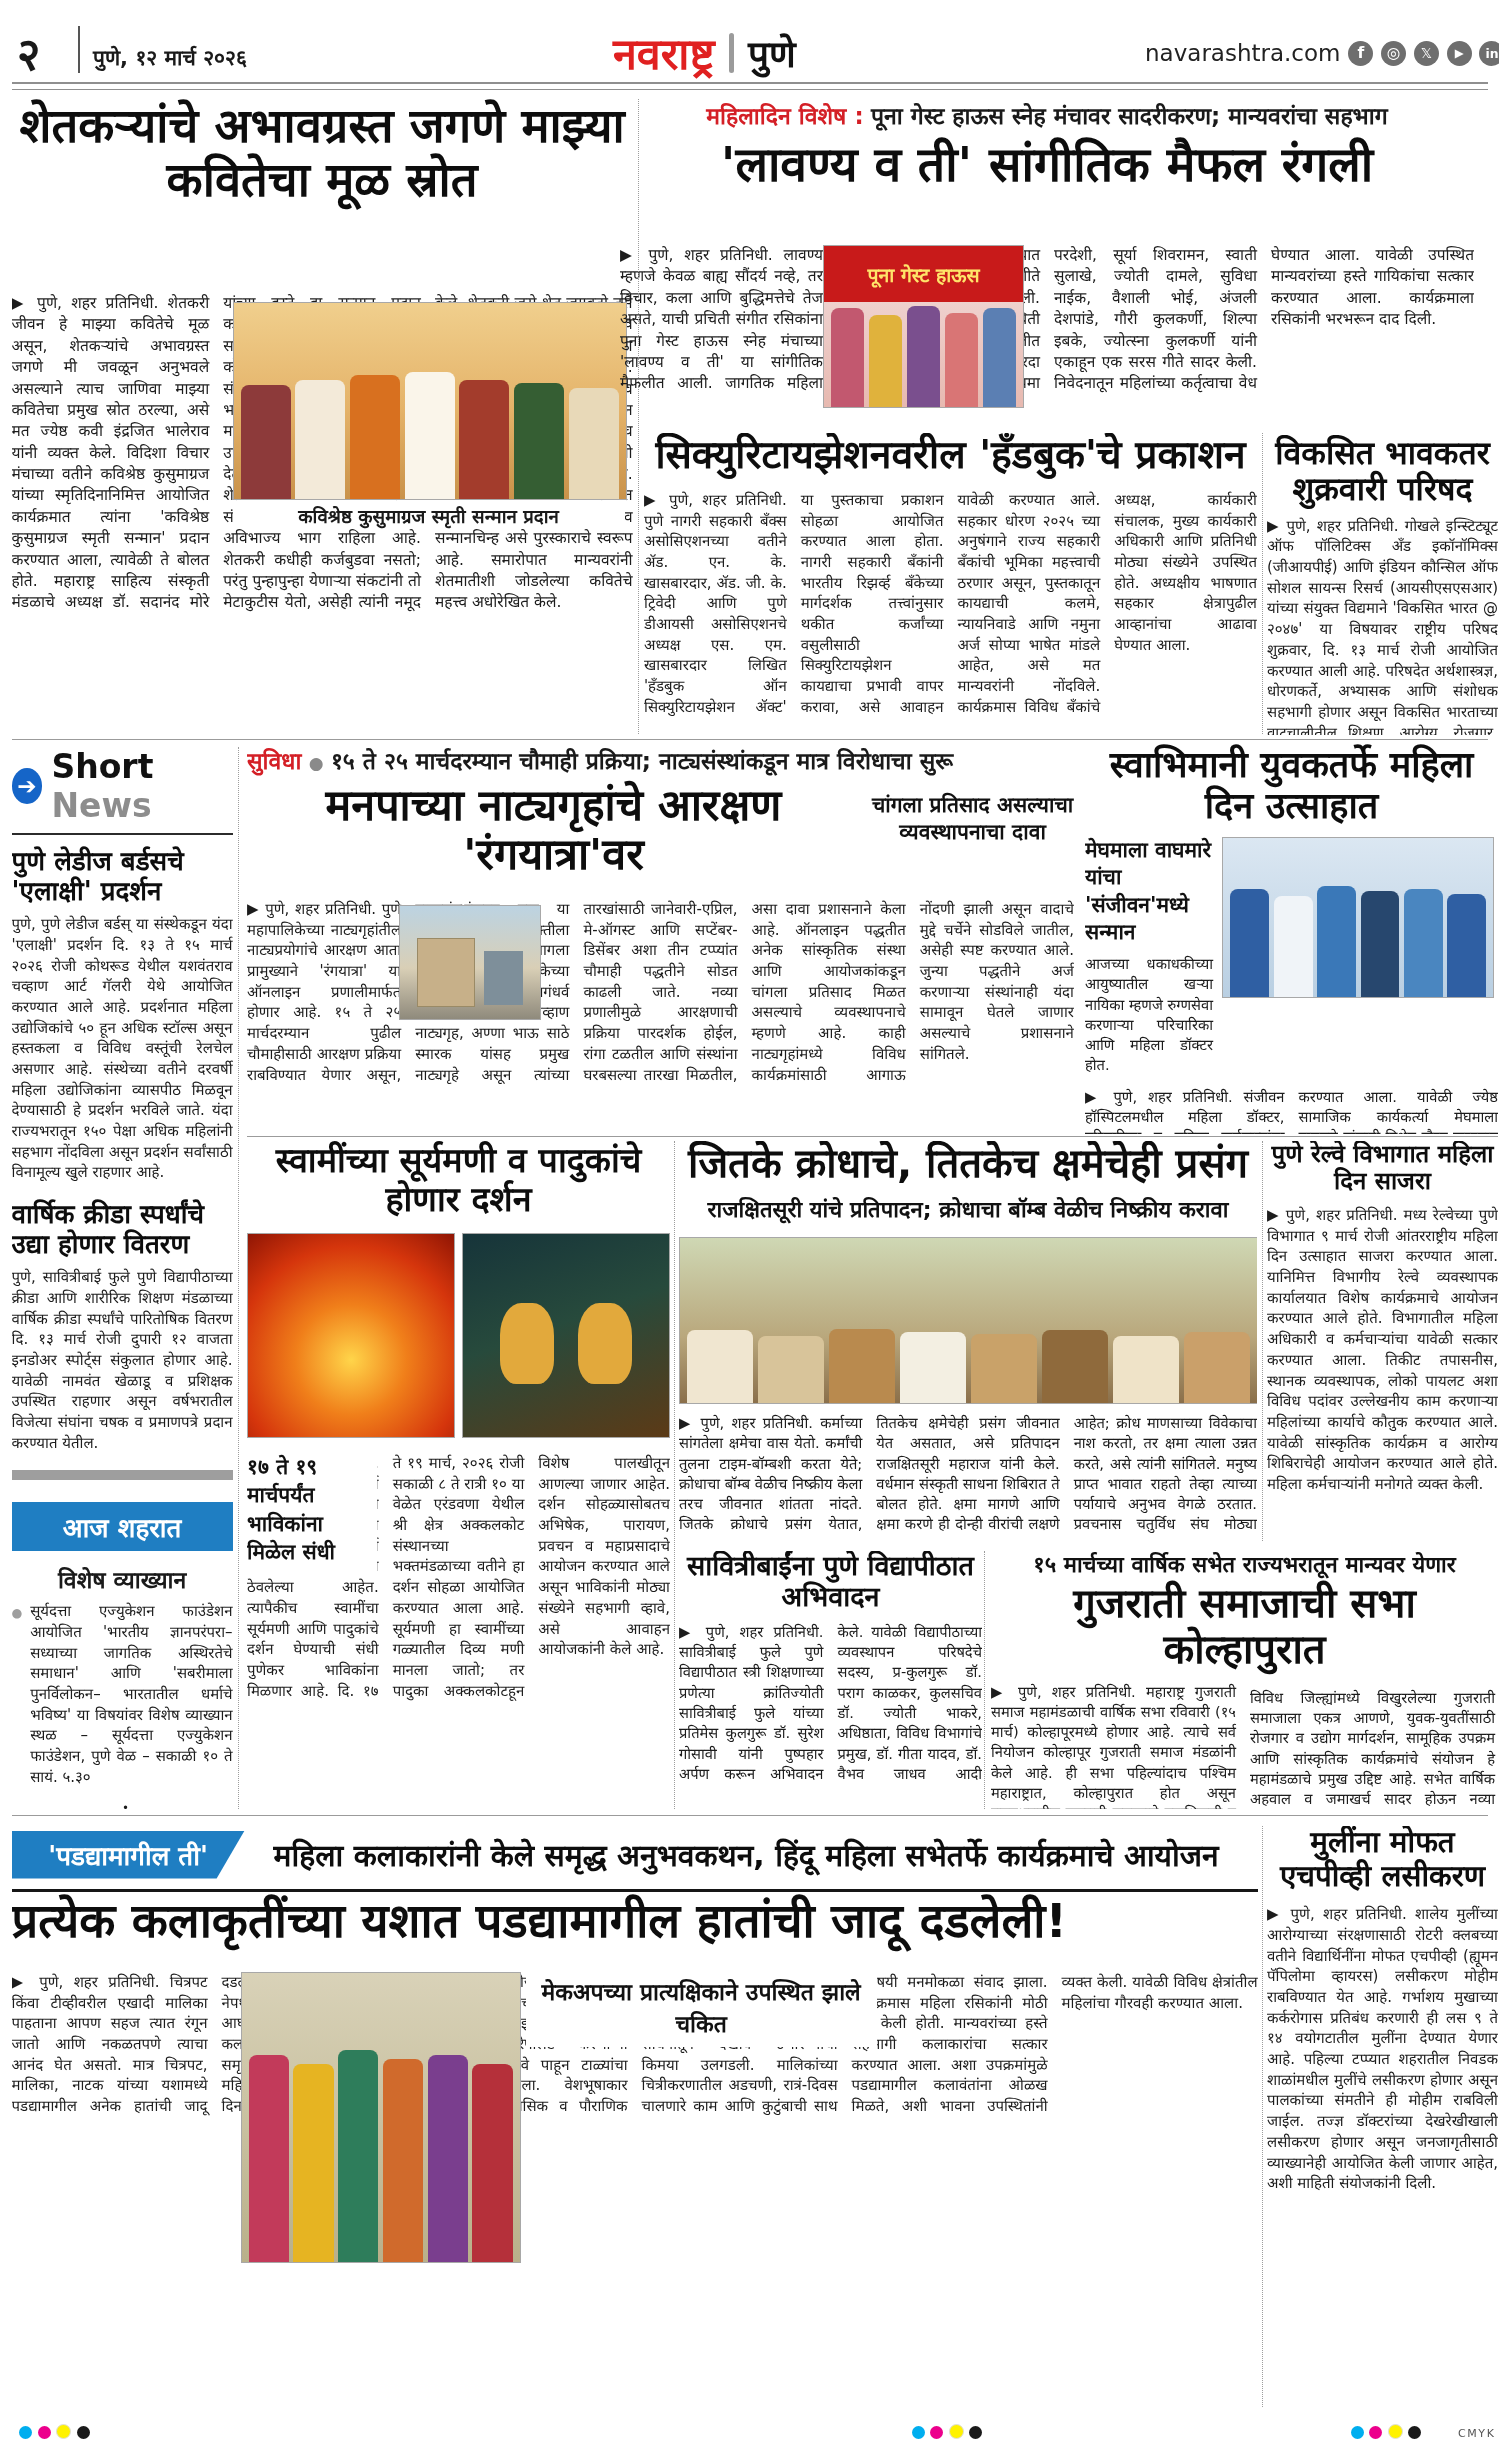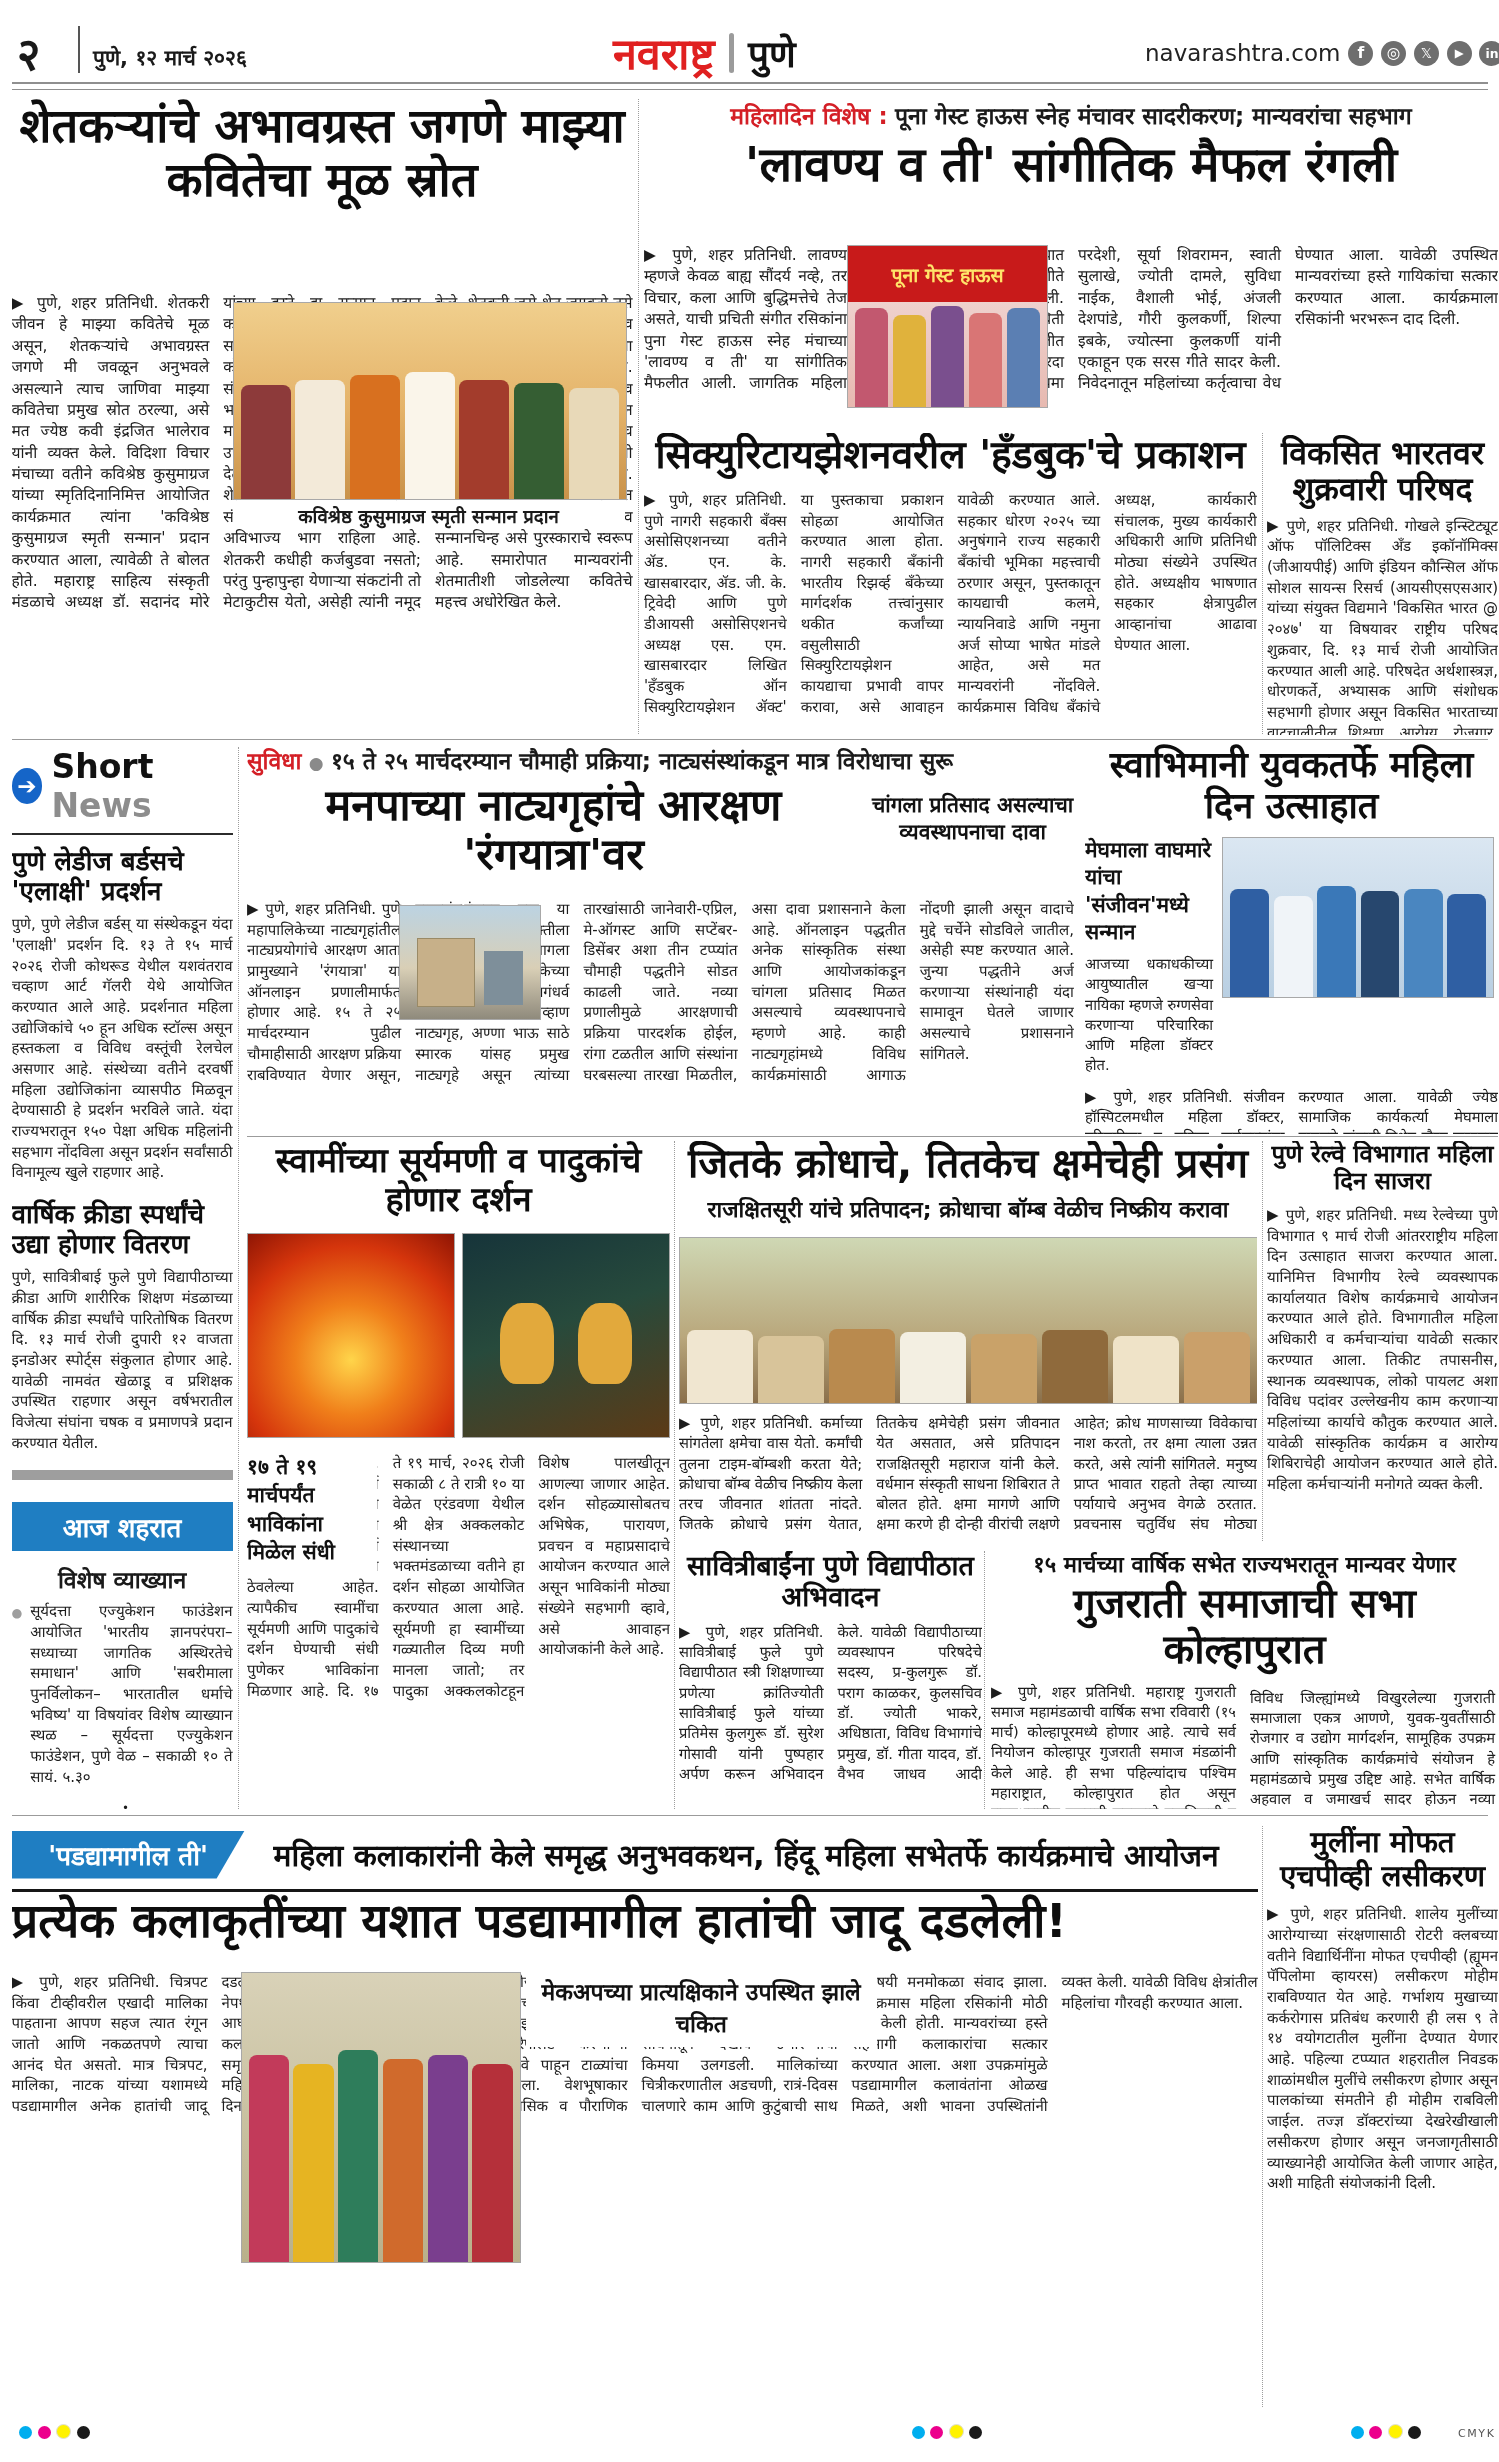--- a/index.html
+++ b/index.html
@@ -71,21 +71,21 @@
           <i style="--c:#d8701f;--h:96%"></i>
           <i style="--c:#faf5ea;--h:98%"></i>
           <i style="--c:#a33c2c;--h:92%"></i>
           <i style="--c:#355e33;--h:90%"></i>
           <i style="--c:#e8d9b8;--h:86%"></i>
         </div>
     </div>
     <div class="cap abs" style="left:221px;top:404px;width:392px;font-size:18.6px;">कविश्रेष्ठ कुसुमाग्रज स्मृती सन्मान प्रदान</div>
   </div>
 
-  <div class="art" style="left:644px;top:99px;width:854px;height:326px;">
+  <div class="art" style="left:620px;top:99px;width:854px;height:326px;">
     <div style="text-align:center;font-size:23px;">
       <span class="kick red">महिलादिन विशेष :</span>
       <span class="kick">पूना गेस्ट हाऊस स्नेह मंचावर सादरीकरण; मान्यवरांचा सहभाग</span>
     </div>
     <div class="hl" style="font-size:48px;margin-top:6.2px;">'लावण्य व ती' सांगीतिक मैफल रंगली</div>
     <div class="body" style="position:absolute;left:0;top:146px;width:854px;height:175px;column-count:4;">▶ पुणे, शहर प्रतिनिधी. लावण्य म्हणजे केवळ बाह्य सौंदर्य नव्हे, तर विचार, कला आणि बुद्धिमत्तेचे तेज असते, याची प्रचिती संगीत रसिकांना पुना गेस्ट हाऊस स्नेह मंचाच्या 'लावण्य व ती' या सांगीतिक मैफलीत आली. जागतिक महिला दिनानिमित्त आयोजित या सोहळ्यात ख्यातनाम गायिकांनी सुरेल गीते सादर करून रसिकांची मने जिंकली. अलकांक्षा माने यांची प्रमुख उपस्थिती लाभली होती. या सांगीतिक मैफलीत वर्षा जपे, मानसी कुलकर्णी, वरदा बडबडे, रत्ना पालवे, डॉ. अनुपमा परदेशी, सूर्या शिवरामन, स्वाती सुलाखे, ज्योती दामले, सुविधा नाईक, वैशाली भोई, अंजली देशपांडे, गौरी कुलकर्णी, शिल्पा इबके, ज्योत्स्ना कुलकर्णी यांनी एकाहून एक सरस गीते सादर केली. निवेदनातून महिलांच्या कर्तृत्वाचा वेध घेण्यात आला. यावेळी उपस्थित मान्यवरांच्या हस्ते गायिकांचा सत्कार करण्यात आला. कार्यक्रमाला रसिकांनी भरभरून दाद दिली.</div>
     <div class="ph" style="left:203px;top:146px;width:199px;height:161px;background:linear-gradient(180deg,#f3dede 0%,#e7b9b0 100%);">
       <div class="banner">पूना गेस्ट हाऊस</div>
       <div class="ppl" style="top:32%;">
           <i style="--c:#c2586f;--h:90%"></i>
@@ -96,21 +96,21 @@
         </div>
     </div>
   </div>
 
   <div class="art" style="left:644px;top:433px;width:613px;height:301px;">
     <div class="hl" style="font-size:39px;">सिक्युरिटायझेशनवरील 'हँडबुक'चे प्रकाशन</div>
     <div class="body" style="margin-top:12.4px;height:233px;column-count:4;font-size:15px;">▶ पुणे, शहर प्रतिनिधी. पुणे नागरी सहकारी बँक्स असोसिएशनच्या वतीने ॲड. एन. के. खासबारदार, ॲड. जी. के. ट्रिवेदी आणि पुणे डीआयसी असोसिएशनचे अध्यक्ष एस. एम. खासबारदार लिखित 'हँडबुक ऑन सिक्युरिटायझेशन ॲक्ट' या पुस्तकाचा प्रकाशन सोहळा आयोजित करण्यात आला होता. नागरी सहकारी बँकांनी भारतीय रिझर्व्ह बँकेच्या मार्गदर्शक तत्त्वांनुसार थकीत कर्जांच्या वसुलीसाठी सिक्युरिटायझेशन कायद्याचा प्रभावी वापर करावा, असे आवाहन यावेळी करण्यात आले. सहकार धोरण २०२५ च्या अनुषंगाने राज्य सहकारी बँकांची भूमिका महत्त्वाची ठरणार असून, पुस्तकातून कायद्याची कलमे, न्यायनिवाडे आणि नमुना अर्ज सोप्या भाषेत मांडले आहेत, असे मत मान्यवरांनी नोंदविले. कार्यक्रमास विविध बँकांचे अध्यक्ष, कार्यकारी संचालक, मुख्य कार्यकारी अधिकारी आणि प्रतिनिधी मोठ्या संख्येने उपस्थित होते. अध्यक्षीय भाषणात सहकार क्षेत्रापुढील आव्हानांचा आढावा घेण्यात आला.</div>
   </div>
 
   <div class="art" style="left:1267px;top:435px;width:231px;height:300px;">
-    <div class="hl" style="font-size:32px;">विकसित भारतवर शुक्रवारी परिषद</div>
+    <div class="hl" style="font-size:32px;">विकसित भावकतर शुक्रवारी परिषद</div>
     <div class="body" style="margin-top:7.8px;font-size:15px;">▶ पुणे, शहर प्रतिनिधी. गोखले इन्स्टिट्यूट ऑफ पॉलिटिक्स अँड इकॉनॉमिक्स (जीआयपीई) आणि इंडियन कौन्सिल ऑफ सोशल सायन्स रिसर्च (आयसीएसएसआर) यांच्या संयुक्त विद्यमाने 'विकसित भारत @ २०४७' या विषयावर राष्ट्रीय परिषद शुक्रवार, दि. १३ मार्च रोजी आयोजित करण्यात आली आहे. परिषदेत अर्थशास्त्रज्ञ, धोरणकर्ते, अभ्यासक आणि संशोधक सहभागी होणार असून विकसित भारताच्या वाटचालीतील शिक्षण, आरोग्य, रोजगार, पायाभूत सुविधा या विषयांवर सत्रे होतील. परिषदेचे उद्घाटन मान्यवरांच्या हस्ते होणार असून युवा संशोधकांनी शोधनिबंध सादर करावेत, असे आवाहन संयोजकांनी केले आहे.</div>
   </div>
 
   <div class="vline" style="left:638px;top:99px;height:635px;"></div>
   <div class="vline" style="left:1262px;top:433px;height:301px;"></div>
   <div class="hline" style="left:11.6px;top:739px;width:1476px;"></div>
 
   <div class="art" style="left:11.6px;top:747px;width:221px;height:1062px;">
     <div class="sn-head">
       <span class="sn-ico">➔</span>

